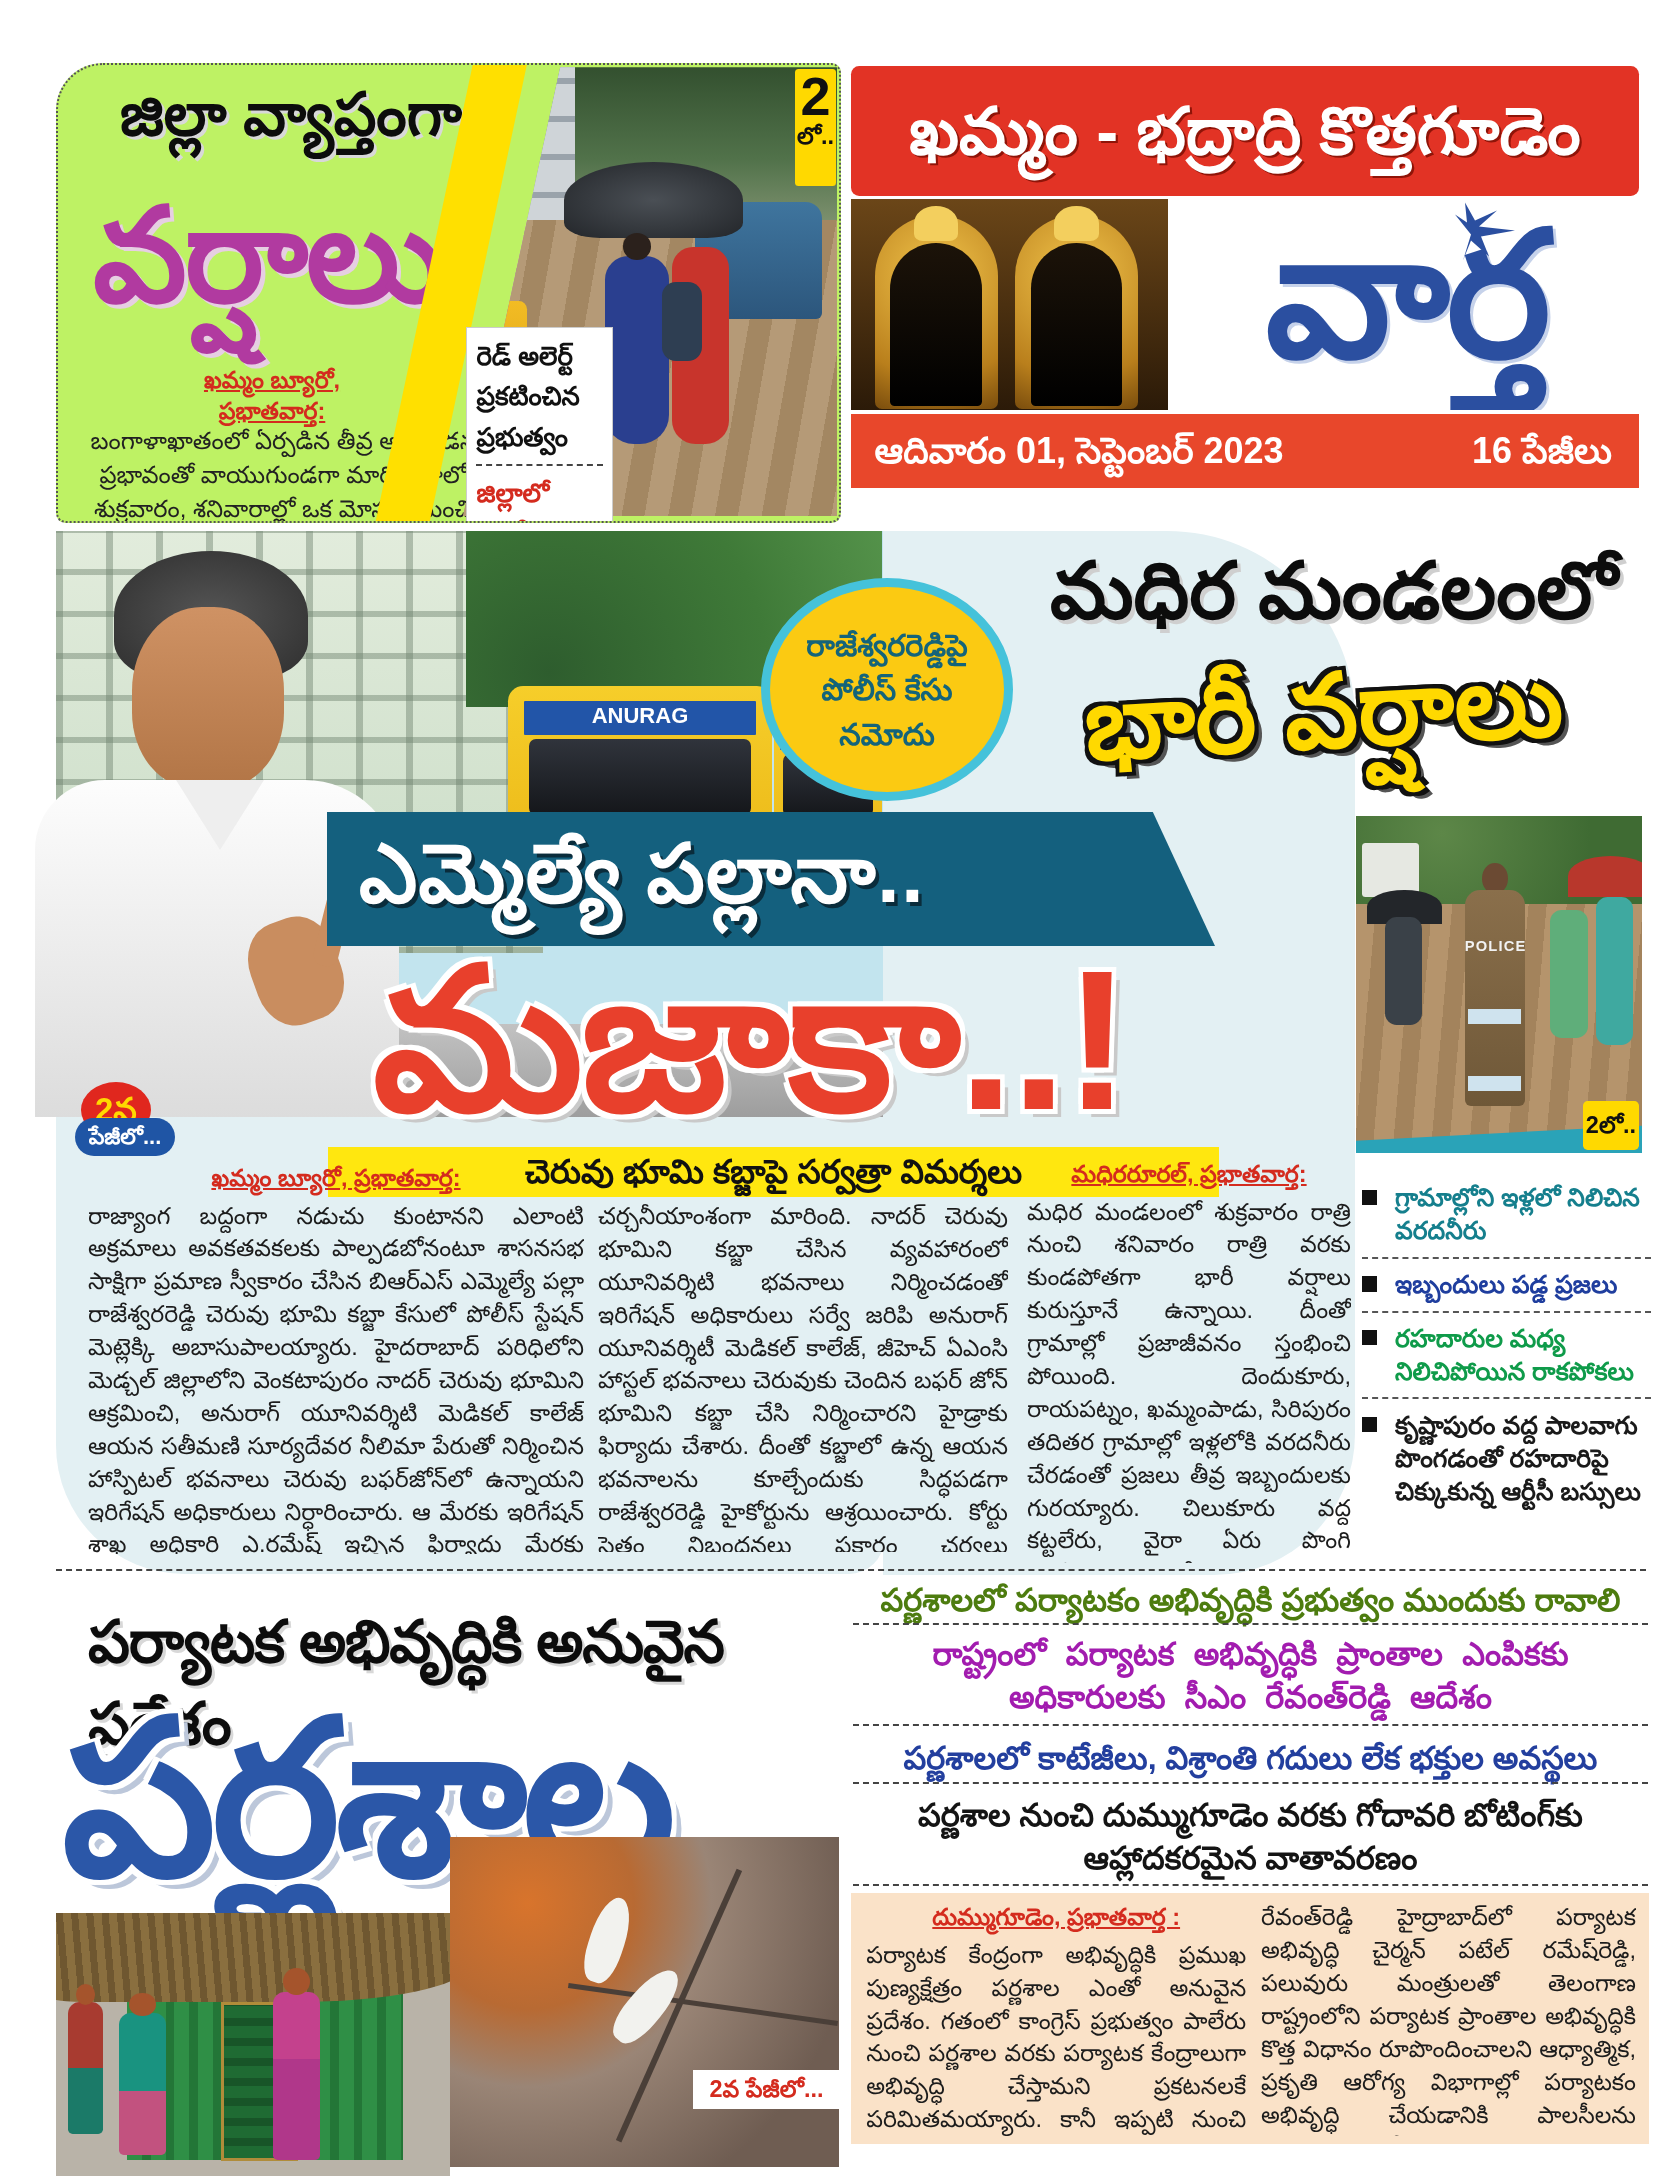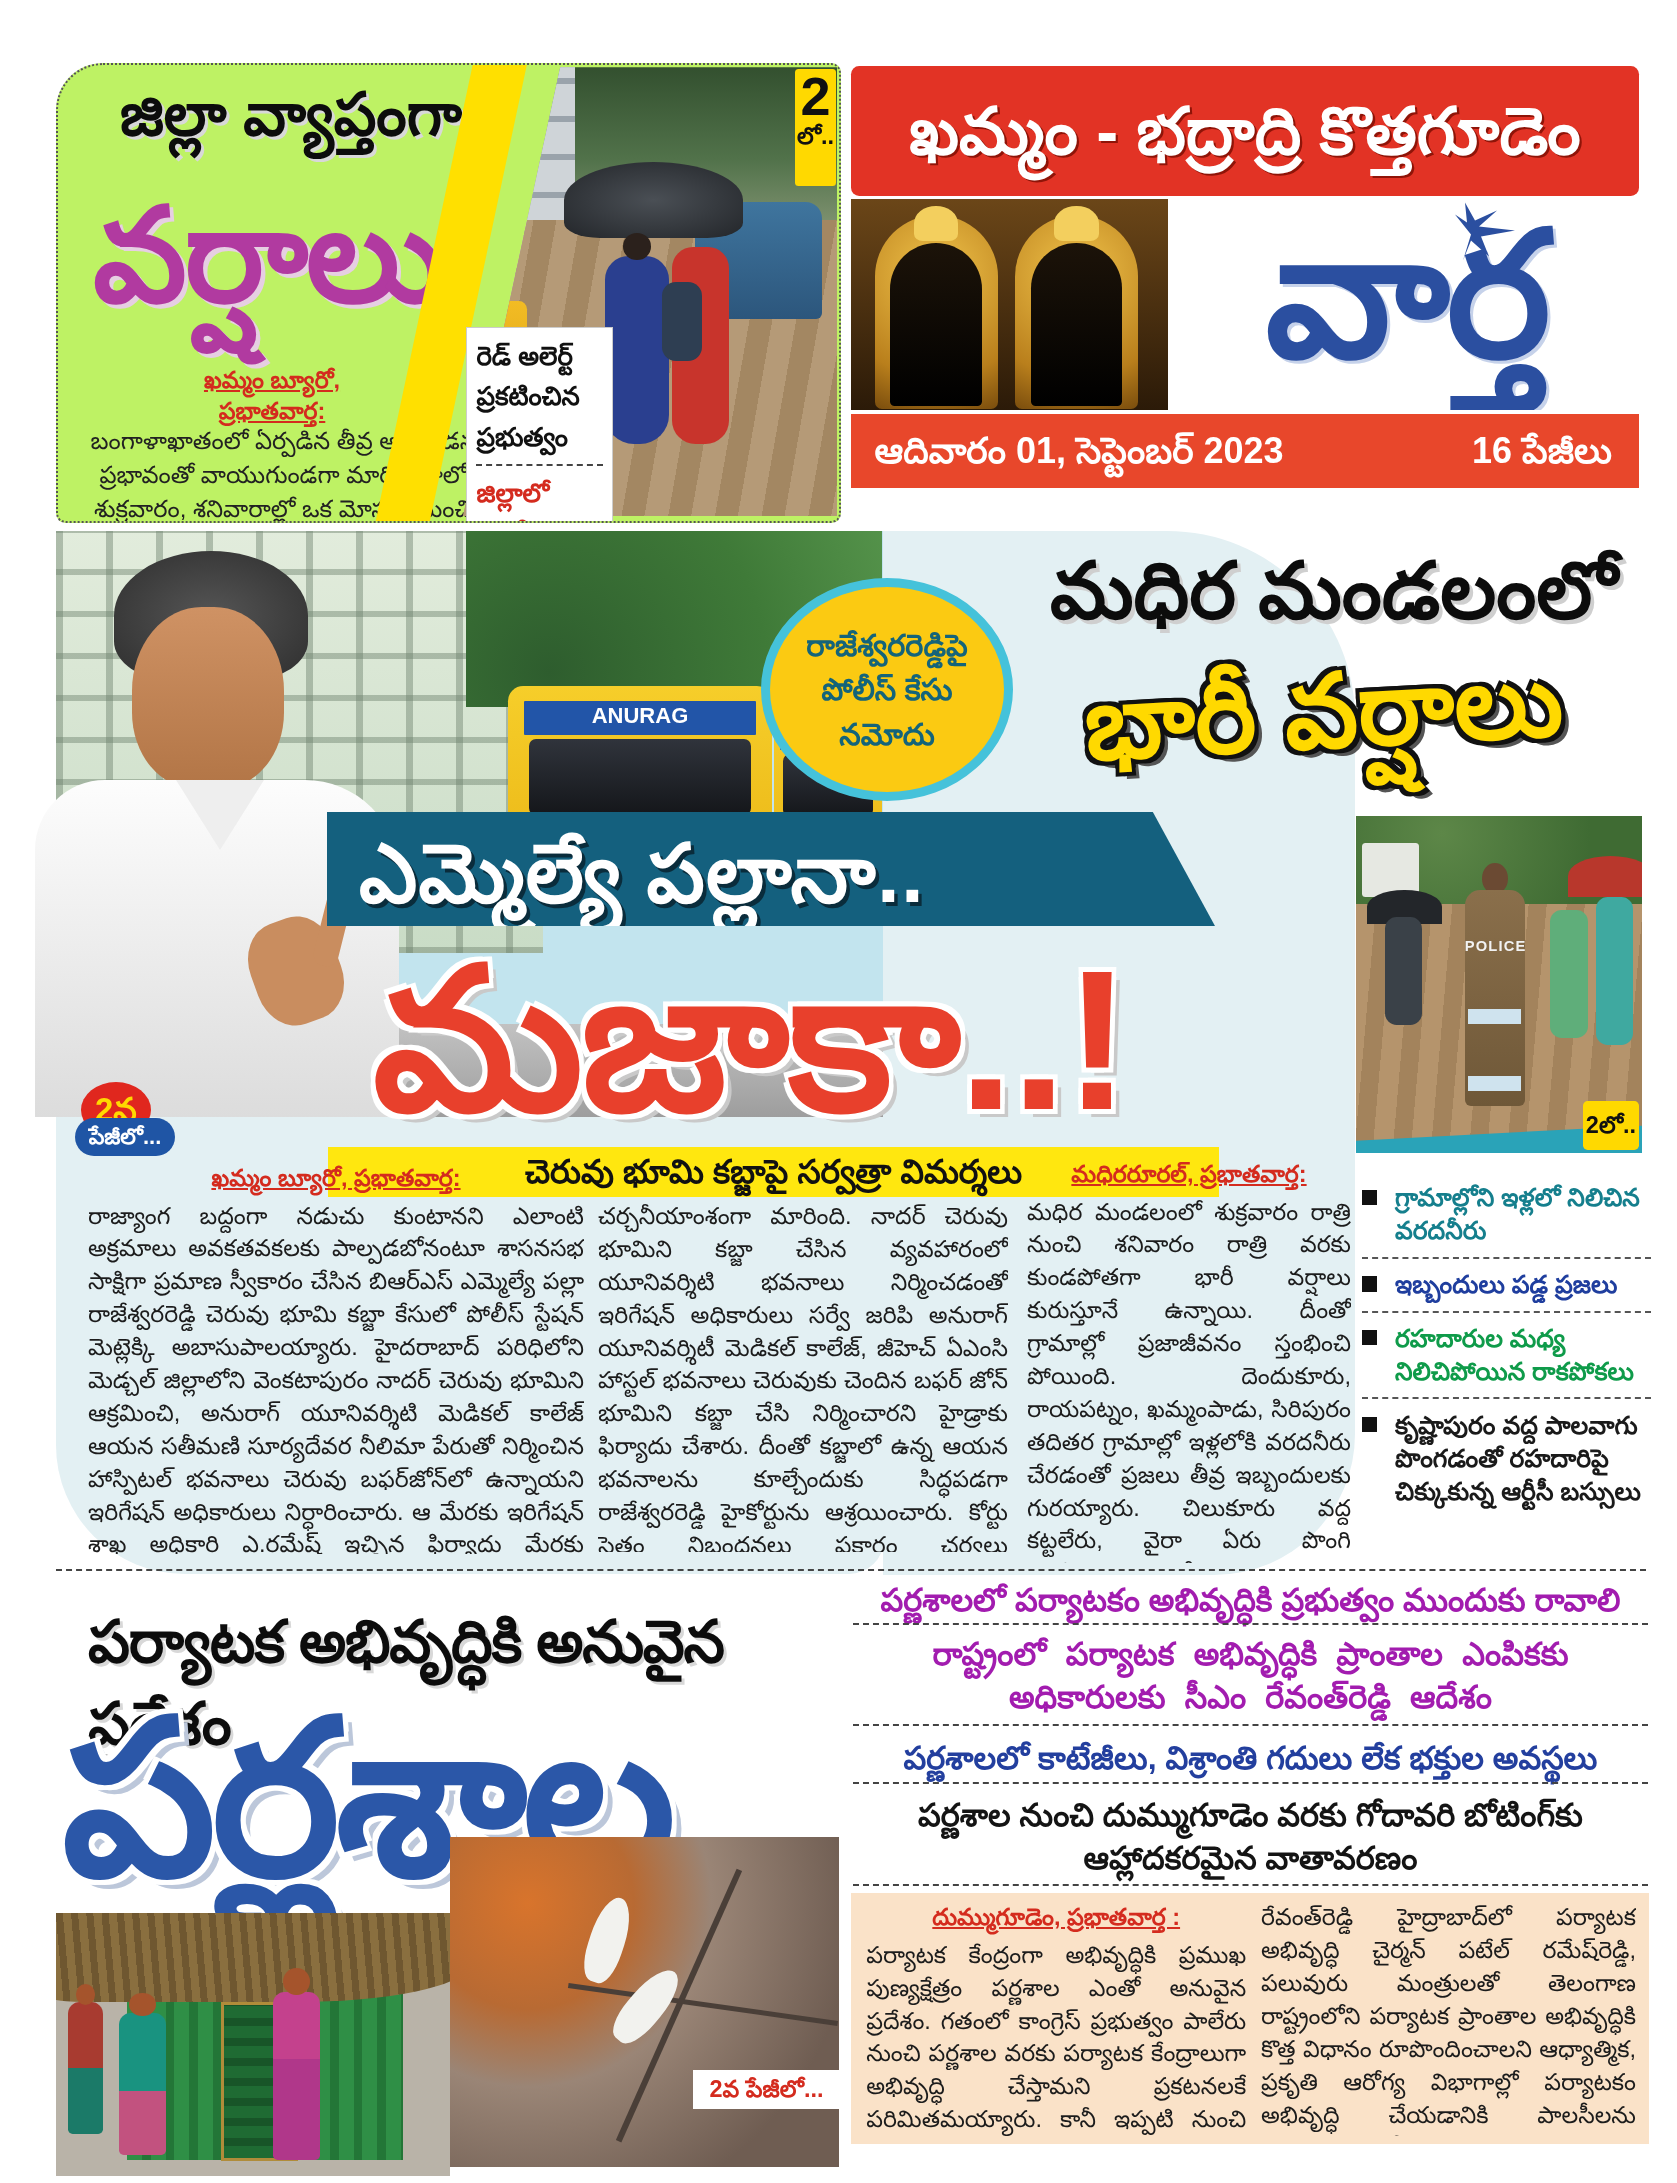--- a/index.html
+++ b/index.html
@@ -101,21 +101,21 @@
   .man-collar{left:176px;top:780px;width:88px;height:70px;background:#eee;
               clip-path:polygon(0 0,50% 100%,100% 0);}
   .man-hand{left:252px;top:918px;width:88px;height:106px;background:#c98d5f;border-radius:40%;
             transform:rotate(-20deg);}
   .man-finger{left:320px;top:891px;width:24.6px;height:76px;background:#c98d5f;border-radius:11.7px;
               transform:rotate(14deg);}
   .badge-circle{left:761px;top:578px;width:252px;height:223px;background:#fbca12;
                 border:9.4px solid #45c2da;border-radius:50%;box-sizing:border-box;
                 display:flex;align-items:center;justify-content:center;text-align:center;}
   .badge-circle span{font-size:30.5px;font-weight:bold;color:#14647a;line-height:1.45;padding:0 20px;}
-  .head-band{left:327px;top:812px;width:888px;height:114px;background:#14607e;
+  .head-band{left:327px;top:812px;width:888px;height:134px;background:#14607e;
              clip-path:polygon(0 0,93% 0,100% 100%,0 100%);}
   .head-band span{position:absolute;left:32px;top:15.2px;font-size:82px;font-weight:900;color:#fff;
                   text-shadow:3.5px 3.5px 0 #0a2c3b;letter-spacing:1.2px;}
   .head-red{left:252px;top:929px;width:997px;height:235px;font-size:199px;font-weight:900;color:#e8402c;
             text-align:center;line-height:223px;letter-spacing:-2.3px;
             text-shadow:-4.7px -4.7px 0 #fff,4.7px -4.7px 0 #fff,-4.7px 4.7px 0 #fff,4.7px 4.7px 0 #fff,8.2px 8.2px 0 #c9c9c9;}
   .subhead-yellow{left:328px;top:1147px;width:891px;height:50px;background:#ffe70f;
                   font-size:33px;font-weight:bold;color:#111;text-align:center;line-height:50px;}
   .pg-badge{left:75px;top:1082px;width:100px;height:79px;}
   .pg-badge .c{position:absolute;left:5.9px;top:0;width:70px;height:56px;background:#e0271e;border-radius:50%;
@@ -383,21 +383,21 @@
   </div>
 
   <div class="abs photo-rock">
     <div class="rock-crack" style="left:58%;top:6%;width:5.9px;height:90%;"></div>
     <div class="rock-crack" style="left:30%;top:50%;width:70%;height:4.7px;transform:rotate(8deg);"></div>
     <div class="foot" style="left:36%;top:18%;transform:rotate(18deg);"></div>
     <div class="foot" style="left:46%;top:38%;transform:rotate(40deg);"></div>
     <div class="rock-note">2వ పేజీలో...</div>
   </div>
 
-  <div class="abs br-h h1r" style="color: #a21caf;">పర్ణశాలలో పర్యాటకం అభివృద్ధికి ప్రభుత్వం ముందుకు రావాలి</div>
+  <div class="abs br-h h1r" style="color: #4d7c0f;">పర్ణశాలలో పర్యాటకం అభివృద్ధికి ప్రభుత్వం ముందుకు రావాలి</div>
   <div class="abs br-div d1"></div>
   <div class="abs br-h h2t" style="color: #a21caf; font-family: Liberation Mono, monospace;">రాష్ట్రంలో పర్యాటక అభివృద్ధికి ప్రాంతాల ఎంపికకు అధికారులకు సీఎం రేవంత్‌రెడ్డి ఆదేశం</div>
   <div class="abs br-div d2"></div>
   <div class="abs br-h h3b" style="color: rgb(35, 63, 158);">పర్ణశాలలో కాటేజీలు, విశ్రాంతి గదులు లేక భక్తుల అవస్థలు</div>
   <div class="abs br-div d3"></div>
   <div class="abs br-h h4k" style="color: rgb(20, 20, 20);">పర్ణశాల నుంచి దుమ్ముగూడెం వరకు గోదావరి బోటింగ్‌కు ఆహ్లాదకరమైన వాతావరణం</div>
   <div class="abs br-div d4"></div>
 
   <div class="abs br-body">
     <div class="br-colA col">

